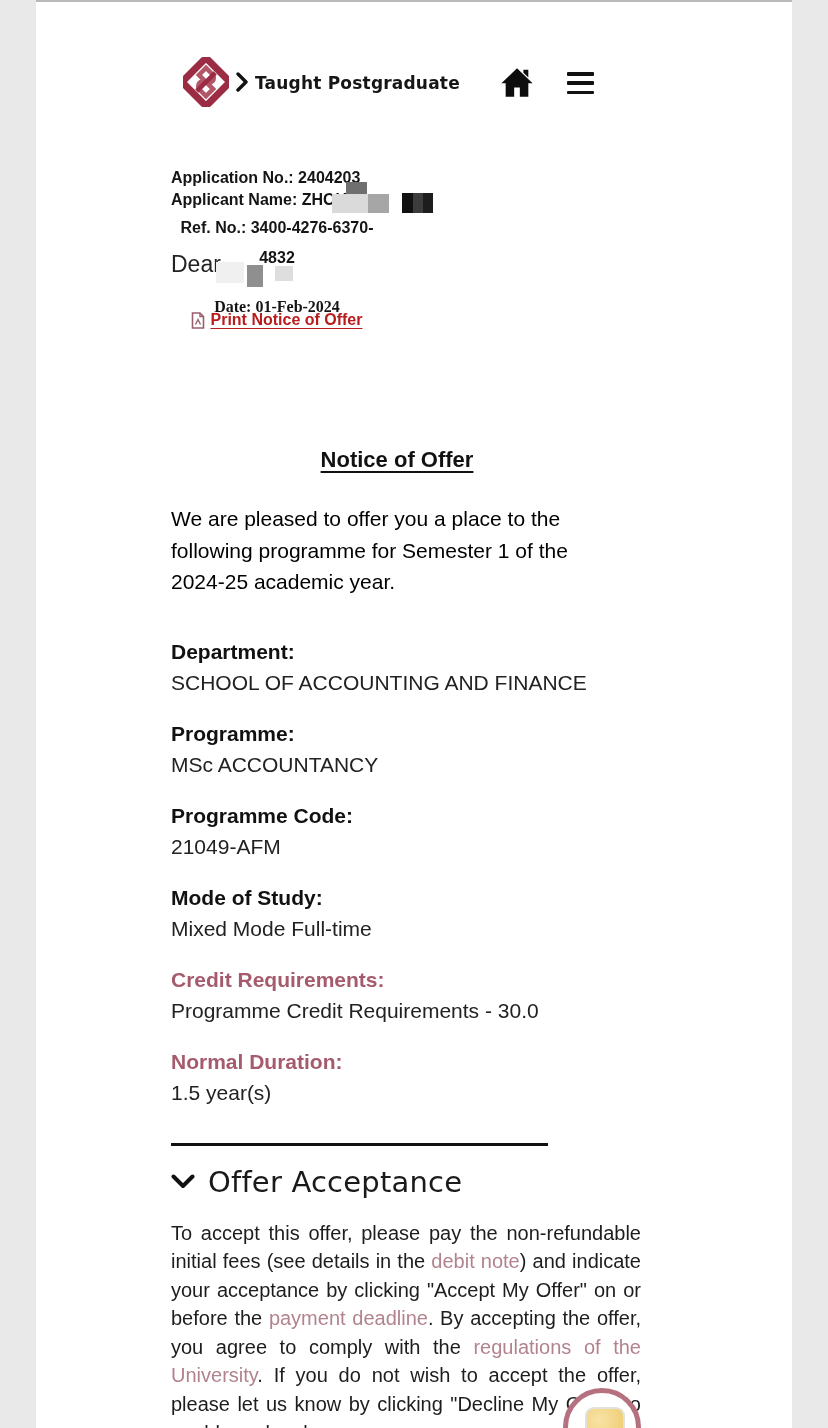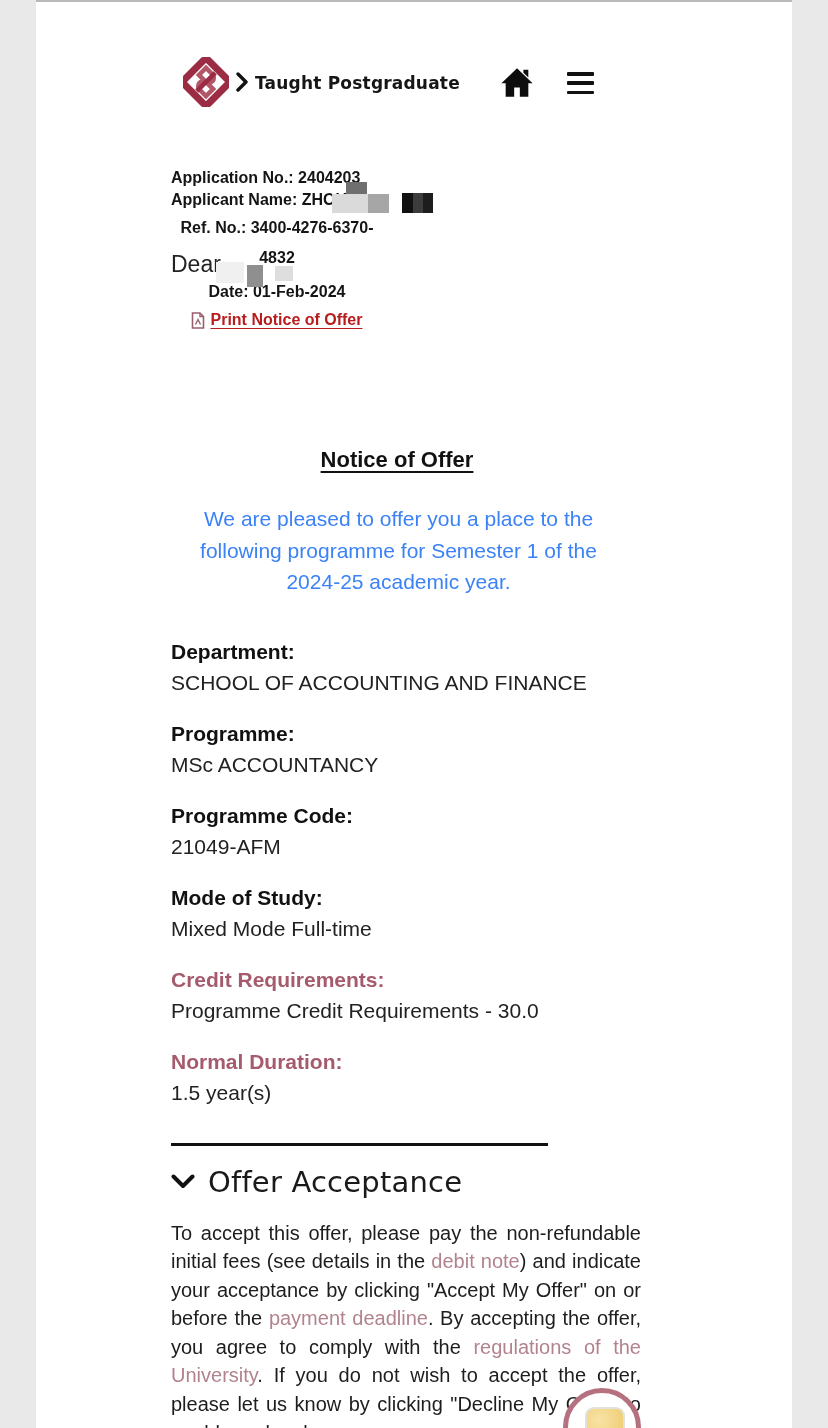--- a/index.html
+++ b/index.html
@@ -21,35 +21,35 @@
   .menu-btn .bar{height:3.5px;background:#111;border-radius:1px;}
 
   
   .appline{position:absolute;font-size:16px;font-weight:bold;color:#151515;}
   .l1{left:135px;top:169px;}
   .l2{left:135px;top:191px;}
   .rcol{left:135px;width:212px;text-align:center;}
   .ref{top:219px;}
   .refcont{top:249px;}
   .salutation{position:absolute;left:135px;top:251px;font-size:23px;font-weight:normal;color:#222;}
-  .dateline{top:283px;}
+  .dateline{top:298px;font-family:Liberation Serif, serif;}
   .printline{top:311px;}
   .print-link{color:#b91c1c;text-decoration:underline;text-underline-offset:3px;cursor:pointer;
     display:inline-flex;align-items:center;gap:5px;font-weight:bold;font-size:16px;}
   .pdf-ico{width:14px;height:17px;flex:0 0 auto;}
 
   
   .redact{position:absolute;}
 
   
   .main{position:absolute;left:135px;top:447px;width:470px;}
   .notice-title{width:452px;margin:0;text-align:center;font-size:22px;line-height:26px;
     font-weight:bold;color:#111;}
   .notice-title span{text-decoration:underline;text-underline-offset:4px;text-decoration-thickness:2px;}
-  .intro{width:455px;margin:30px 0 0;font-size:21px;line-height:31.5px;color:#3b82f6;text-align:center;}
+  .intro{width:455px;margin:30px 0 0;font-size:21px;line-height:31.5px;color:#000000;}
   .field{margin-top:19px;}
   .field:first-of-type{margin-top:38px;}
   .field .lab{font-size:21px;line-height:31.5px;font-weight:bold;color:#111;}
   .field.accent .lab{color:#a55b6d;}
   .field .val{font-size:21px;line-height:31.5px;color:#222;}
   .rule{margin:34px 0 0;width:377px;border:none;border-top:3px solid #111;}
   .section-head{margin-top:19px;display:flex;align-items:center;gap:13px;cursor:pointer;}
   .section-title{font-size:29px;line-height:34px;font-weight:500;color:#1a1a1a;
     font-family:"DejaVu Sans", sans-serif;letter-spacing:.2px;}
   .chev{width:24px;height:16px;flex:0 0 auto;}

